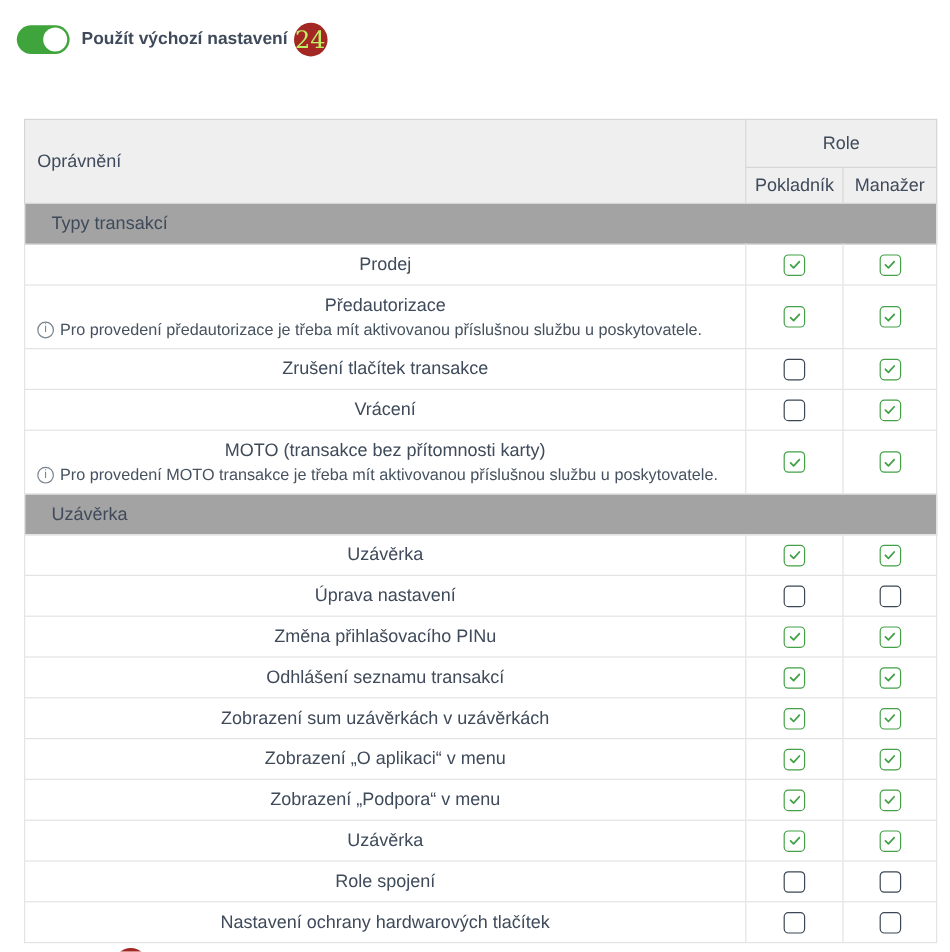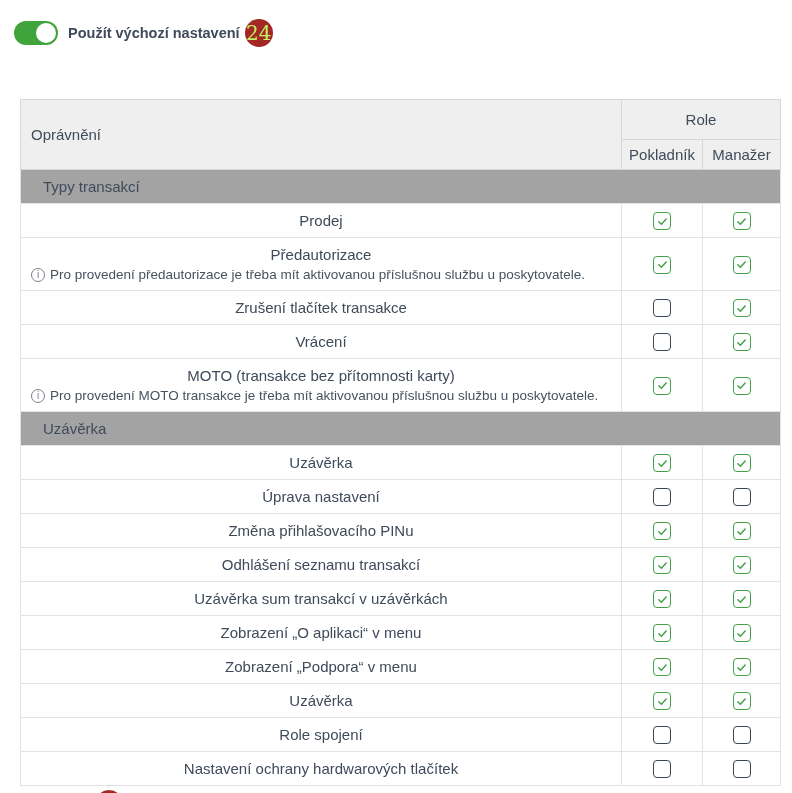--- a/index.html
+++ b/index.html
@@ -311,21 +311,21 @@
             </svg>
           </span></td>
         <td class="cb-cell"><span class="cb checked">
             <svg width="11" height="11" viewBox="0 0 24 24">
               <path d="M4 12.5 L9.5 18 L20 6.5" stroke="#43a047" stroke-width="3.2" fill="none" stroke-linecap="round" stroke-linejoin="round"></path>
             </svg>
           </span></td>
       </tr>
       <tr>
         <td class="label-cell">
-          <div class="row-label">Uzávěrka sum transakcí v uzávěrkách</div>
+          <div class="row-label">Zobrazení sum uzávěrkách v uzávěrkách</div>
         </td>
         <td class="cb-cell"><span class="cb checked">
             <svg width="11" height="11" viewBox="0 0 24 24">
               <path d="M4 12.5 L9.5 18 L20 6.5" stroke="#43a047" stroke-width="3.2" fill="none" stroke-linecap="round" stroke-linejoin="round"></path>
             </svg>
           </span></td>
         <td class="cb-cell"><span class="cb checked">
             <svg width="11" height="11" viewBox="0 0 24 24">
               <path d="M4 12.5 L9.5 18 L20 6.5" stroke="#43a047" stroke-width="3.2" fill="none" stroke-linecap="round" stroke-linejoin="round"></path>
             </svg>

